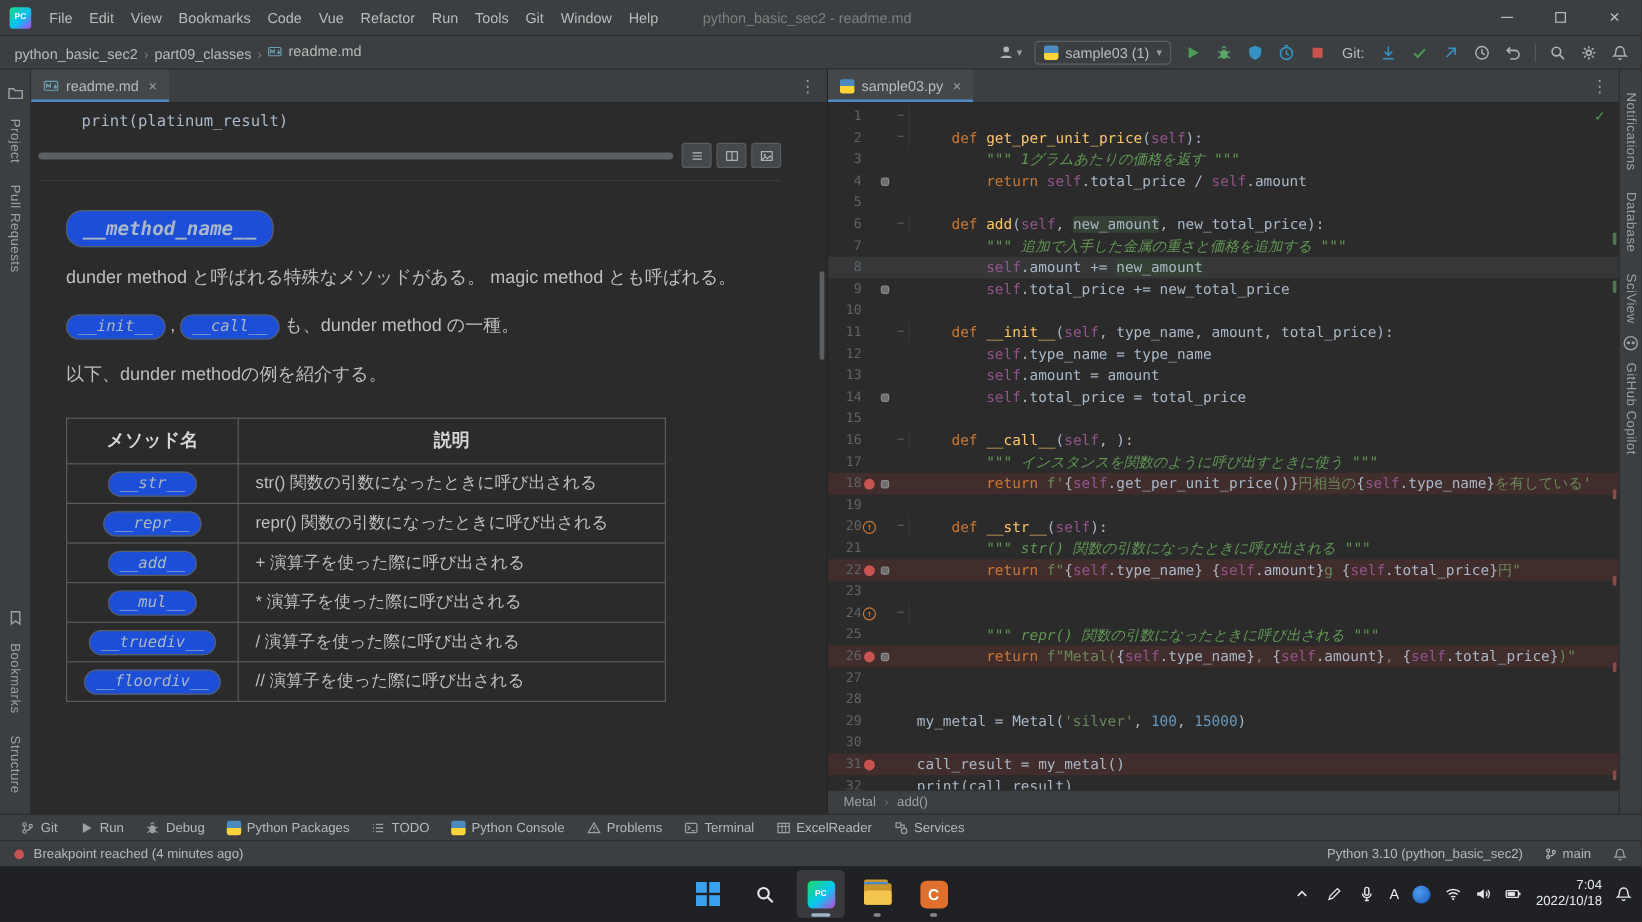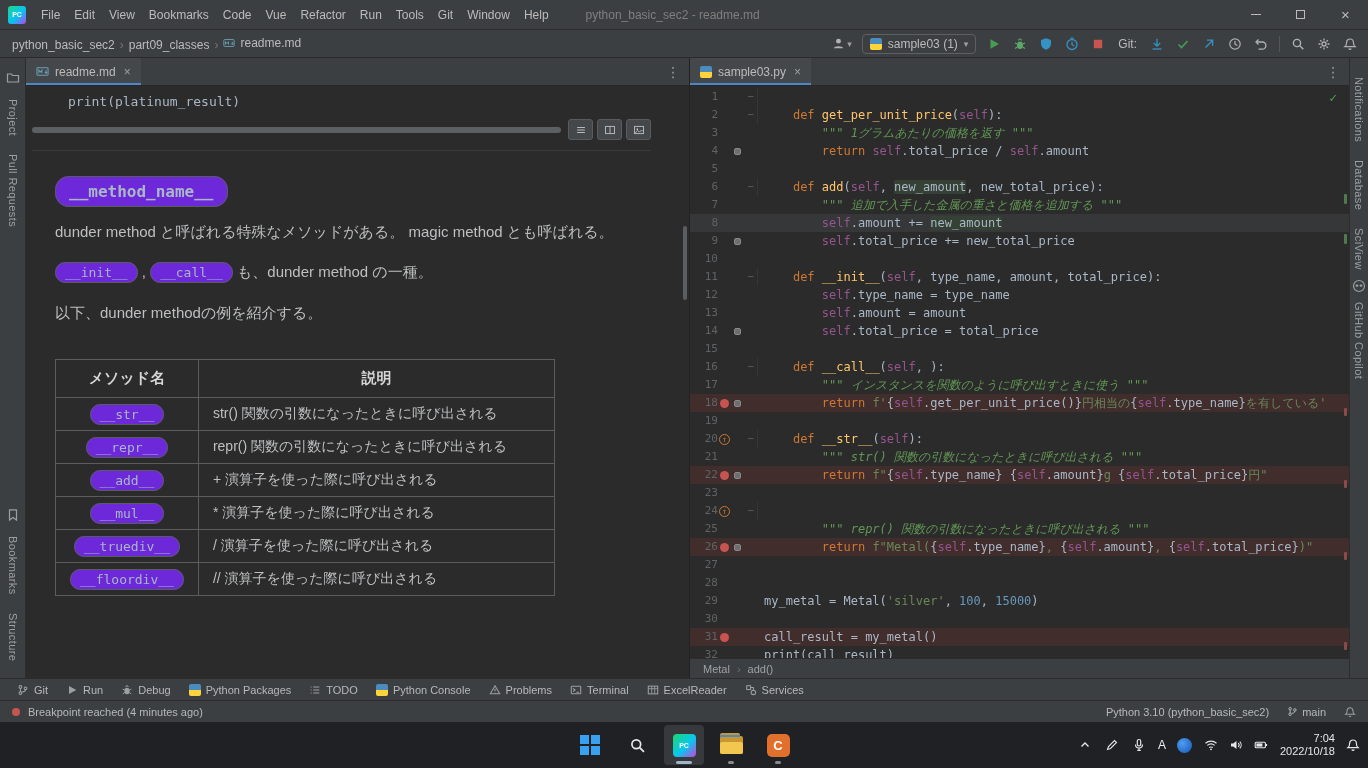--- a/index.html
+++ b/index.html
@@ -71,25 +71,25 @@
   .md-preview { flex:1; position:relative; overflow:hidden; background:#2b2b2b;
                 padding:8px 38px 0 29px; color:#bdbfc1; }
   .md-code-line { font-family:"DejaVu Sans Mono", monospace; font-size:13px; color:#a9b7c6; padding-left:13px; }
   .md-scroll-row { display:flex; align-items:center; gap:7px; margin:10px 0 0 -23px;
                    padding-bottom:10px; border-bottom:1px solid #3a3a3a; }
   .md-hscroll { height:6px; flex:1; background:#5d6062; border-radius:3px; }
   .view-btn { width:25px; height:21px; flex:none; background:#45484a; border:1px solid #595c5e;
               border-radius:3px; color:#b8babc; display:flex; align-items:center; justify-content:center; }
   .view-btn .svg-icon { width:12px; height:12px; }
   .md-h2 { margin:24px 0 0 0; }
-  .badge { font-family:"DejaVu Sans Mono", monospace; font-size:13px; background:#6d28d9;
-           border:1px solid #5a5d5f; border-radius:14px; padding:2px 9px; color:#a9b7c6; white-space:nowrap; }
+  .badge { font-family:"DejaVu Sans Mono", monospace; font-size:13px; background:#1d4ed8;
+           border:1px solid #5a5d5f; border-radius:14px; padding:2px 9px; color:#a9b7c6; white-space:nowrap;font-style:italic; }
   .badge-lg { font-size:16px; padding:5px 13px; }
   .md-p { font-size:15px; line-height:1.55; margin:17px 0; }
-  .md-table { border-collapse:collapse; margin-top:35px; }
+  .md-table { border-collapse:collapse; margin-top:24px; }
   .md-table th, .md-table td { border:1px solid #5c5c5c; }
   .md-table th { font-size:15px; color:#d6d6d6; padding:9px 14px; font-weight:bold; }
   .md-table td { font-size:14px; padding:7px 14px; color:#bdbfc1; }
   .method-cell { text-align:center; width:140px; }
   .desc-cell { width:356px; }
   .preview-vscroll { position:absolute; right:2px; top:140px; width:4px; height:74px;
                      background:#5a5e60; border-radius:2px; }
 
   
   .editor { flex:1; min-height:0; overflow:hidden; position:relative;

